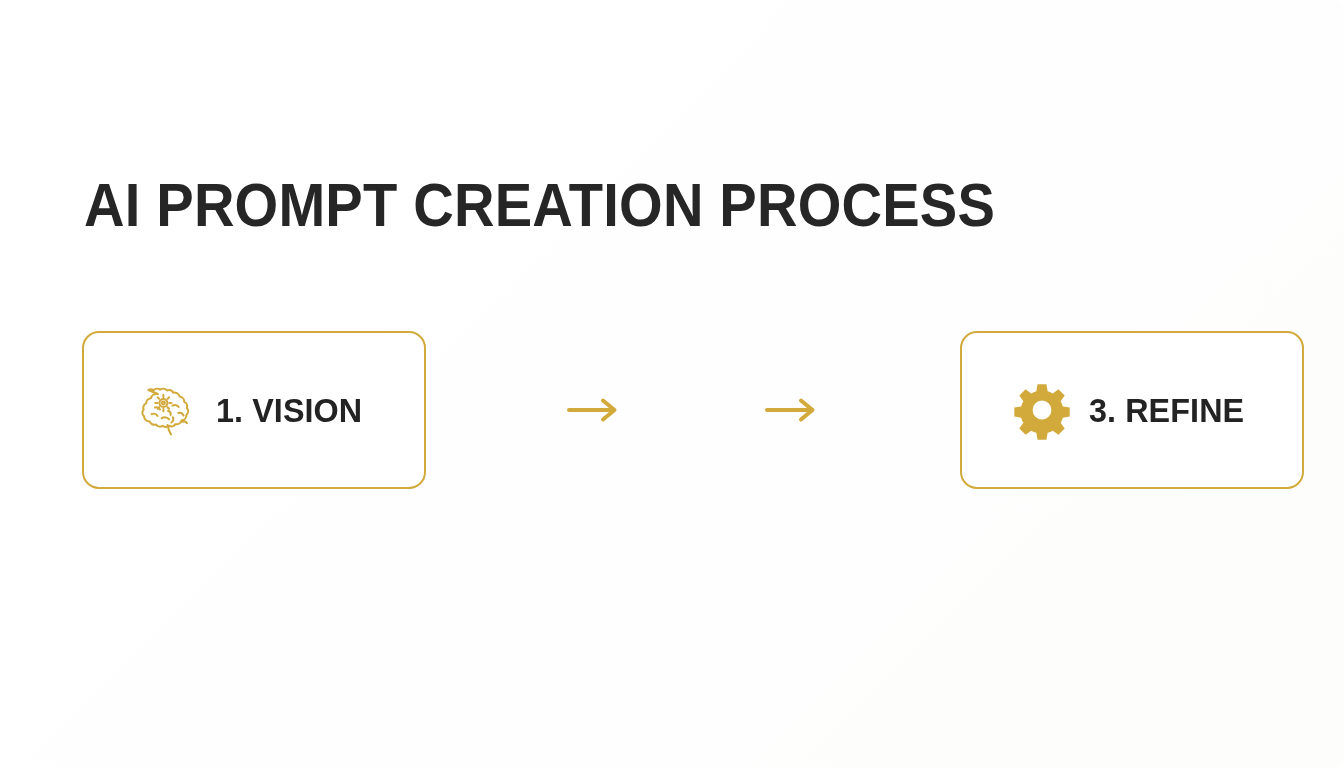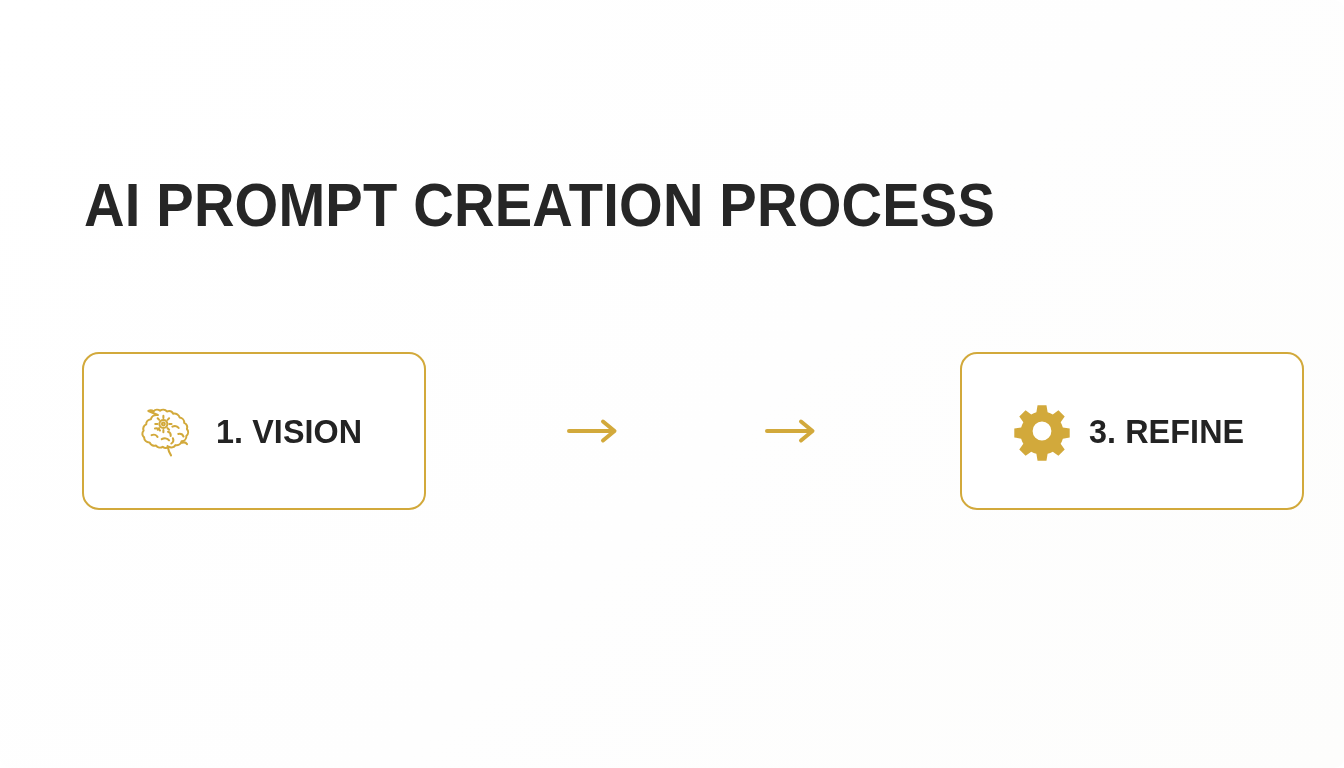--- a/index.html
+++ b/index.html
@@ -36,21 +36,21 @@
     color: #262626;
     transform: scaleX(0.92);
     transform-origin: left top;
     white-space: nowrap;
   }
 
   
   .flow {
     position: absolute;
     left: 82px;
-    top: 352px;
+    top: 331px;
     width: 1222px;
     height: 158px;
     display: flex;
     align-items: center;
     justify-content: space-between;
   }
 
   .step-card {
     width: 344px;
     height: 158px;

